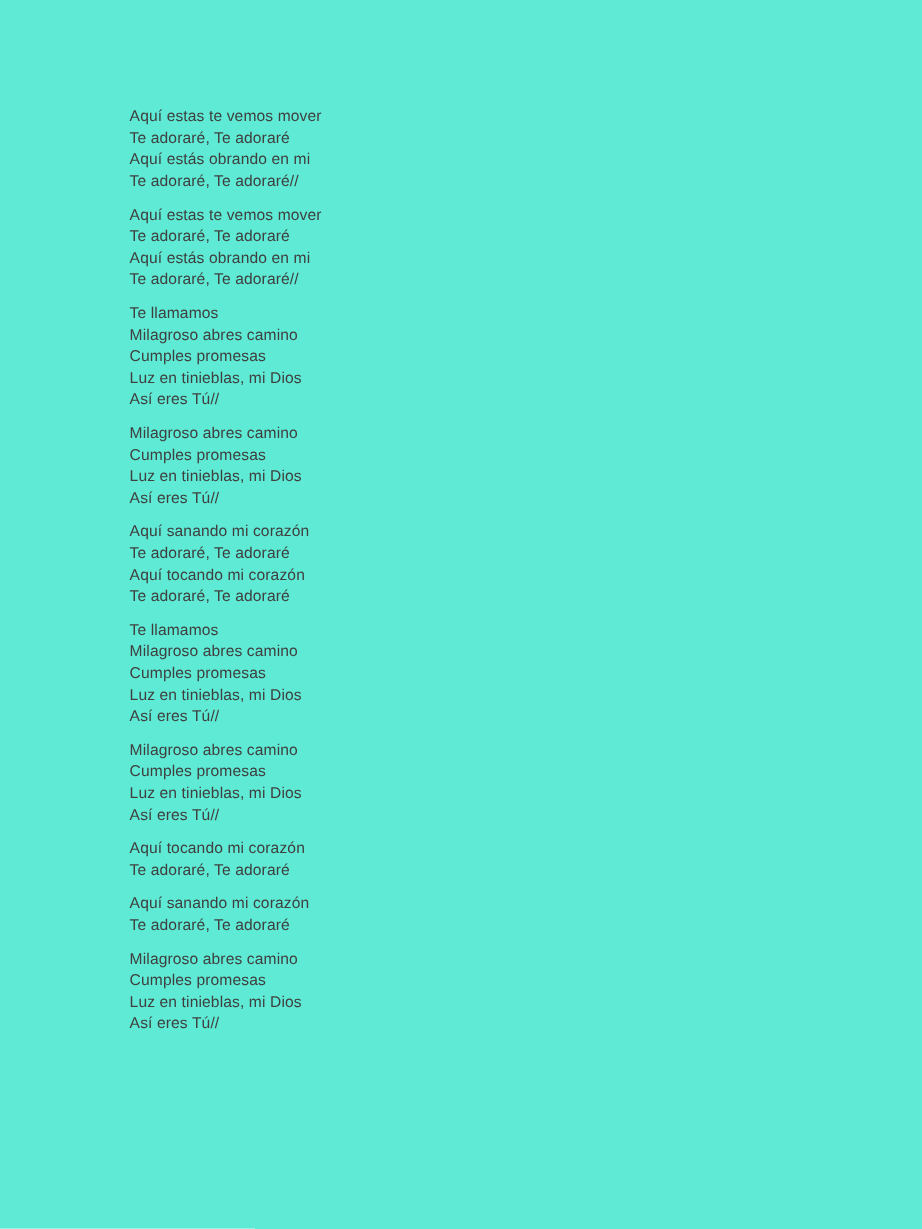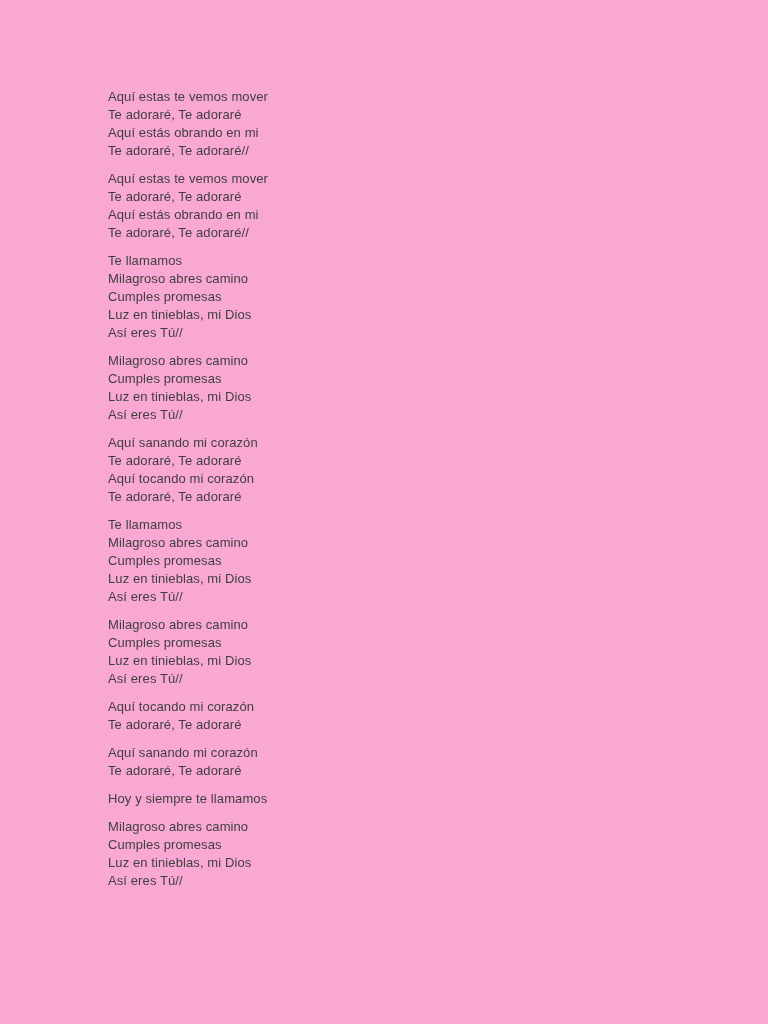--- a/index.html
+++ b/index.html
@@ -4,21 +4,21 @@
 <style>
   html, body {
     margin: 0;
     padding: 0;
     background: #ffffff;
   }
   .doc-page {
     position: relative;
     width: 768px;
     height: 1024px;
-    background: #f9a8d4;
+    background: #5eead4;
     overflow: hidden;
   }
   .lyrics-content {
     position: absolute;
     top: 88px;
     left: 108px;
     right: 40px;
   }
   .stanza {
     margin: 0 0 10px 0;
@@ -40,16 +40,15 @@
   <div class="lyrics-content" style="color: rgb(63, 63, 63);">
       <p class="stanza"><span class="lyric-line">Aquí estas te vemos mover</span><span class="lyric-line">Te adoraré, Te adoraré</span><span class="lyric-line">Aquí estás obrando en mi</span><span class="lyric-line">Te adoraré, Te adoraré//</span></p>
       <p class="stanza"><span class="lyric-line">Aquí estas te vemos mover</span><span class="lyric-line">Te adoraré, Te adoraré</span><span class="lyric-line">Aquí estás obrando en mi</span><span class="lyric-line">Te adoraré, Te adoraré//</span></p>
       <p class="stanza"><span class="lyric-line">Te llamamos</span><span class="lyric-line">Milagroso abres camino</span><span class="lyric-line">Cumples promesas</span><span class="lyric-line">Luz en tinieblas, mi Dios</span><span class="lyric-line">Así eres Tú//</span></p>
       <p class="stanza"><span class="lyric-line">Milagroso abres camino</span><span class="lyric-line">Cumples promesas</span><span class="lyric-line">Luz en tinieblas, mi Dios</span><span class="lyric-line">Así eres Tú//</span></p>
       <p class="stanza"><span class="lyric-line">Aquí sanando mi corazón</span><span class="lyric-line">Te adoraré, Te adoraré</span><span class="lyric-line">Aquí tocando mi corazón</span><span class="lyric-line">Te adoraré, Te adoraré</span></p>
       <p class="stanza"><span class="lyric-line">Te llamamos</span><span class="lyric-line">Milagroso abres camino</span><span class="lyric-line">Cumples promesas</span><span class="lyric-line">Luz en tinieblas, mi Dios</span><span class="lyric-line">Así eres Tú//</span></p>
       <p class="stanza"><span class="lyric-line">Milagroso abres camino</span><span class="lyric-line">Cumples promesas</span><span class="lyric-line">Luz en tinieblas, mi Dios</span><span class="lyric-line">Así eres Tú//</span></p>
       <p class="stanza"><span class="lyric-line">Aquí tocando mi corazón</span><span class="lyric-line">Te adoraré, Te adoraré</span></p>
       <p class="stanza"><span class="lyric-line">Aquí sanando mi corazón</span><span class="lyric-line">Te adoraré, Te adoraré</span></p>
-      <p class="stanza"><span class="lyric-line">Hoy y siempre te llamamos</span></p>
       <p class="stanza"><span class="lyric-line">Milagroso abres camino</span><span class="lyric-line">Cumples promesas</span><span class="lyric-line">Luz en tinieblas, mi Dios</span><span class="lyric-line">Así eres Tú//</span></p>
     </div>
 </div>
 
 </body></html>

